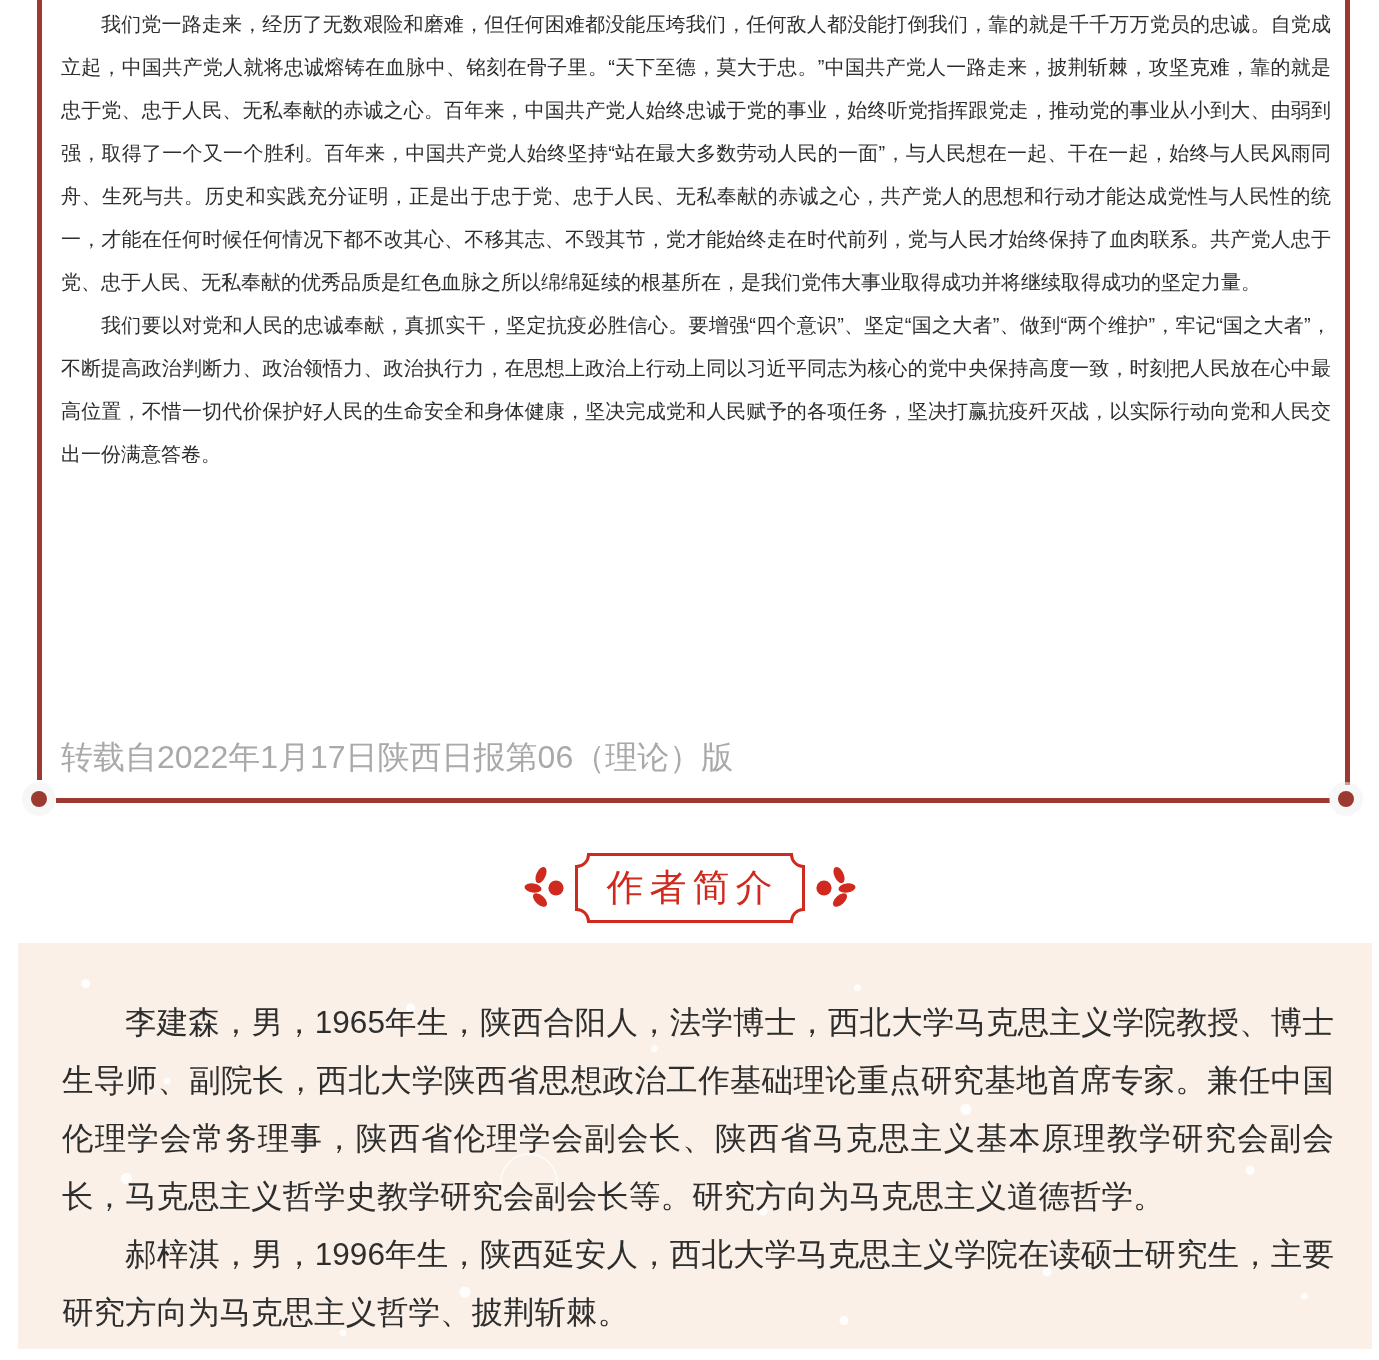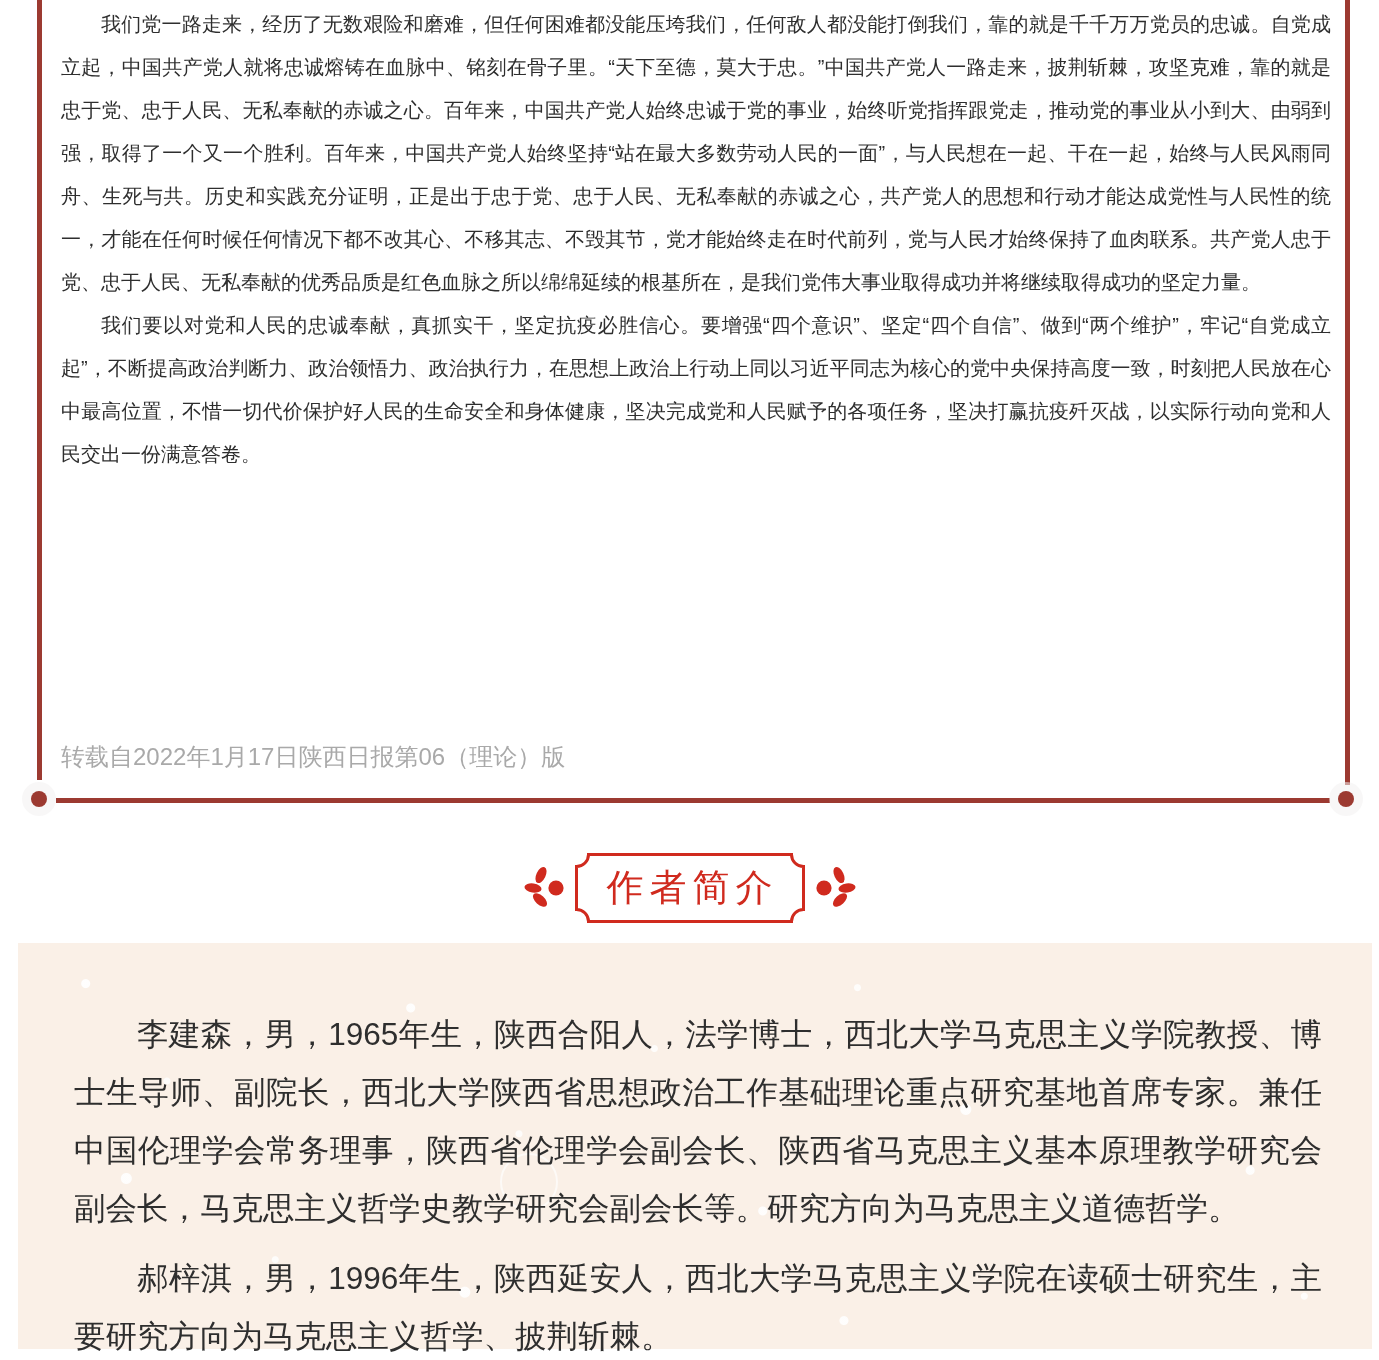--- a/index.html
+++ b/index.html
@@ -28,21 +28,21 @@
   .article-body {
     position:absolute; left:61px; top:3px; width:1270px;
     font-size:20px; line-height:43px; letter-spacing:0;
     color:var(--text-color,#2e2e2e);
     text-align:justify;
   }
   .article-body p { margin:0; text-indent:2em; }
 
   .citation {
     position:absolute; left:61px; top:737px; width:1270px;
-    font-size:24px; line-height:40px;
+    font-size:32px; line-height:40px;
     color:var(--citation-color,#a9a9a9);
   }
 
   
   .divider {
     position:absolute; top:853px; left:0; width:100%;
     display:flex; align-items:center; justify-content:center; gap:8px;
   }
   .badge {
     position:relative; width:230px; height:70px;
@@ -79,40 +79,40 @@
       radial-gradient(circle at 95% 87%, rgba(255,255,255,.85) 0 3px, transparent 4px),
       radial-gradient(circle at 24% 96%, rgba(255,255,255,.85) 0 3px, transparent 4px),
       radial-gradient(circle at 61% 93%, rgba(255,255,255,.9)  0 4px, transparent 5px);
   }
   .panel-ring {
     position:absolute; left:482px; top:210px; width:54px; height:54px;
     border:2px solid rgba(255,255,255,.65); border-radius:50%;
   }
   .panel-inner { position:relative; padding:50px 38px 0 44px; }
   .bio {
-    margin:12px; text-indent:2em;
+    margin:0; text-indent:2em;
     font-size:31.5px; line-height:58px;
     color:var(--text-color,#2e2e2e);
     text-align:justify;
   }
 </style>
 </head>
 <body>
 
 <div class="page">
 
   <div class="frame-line frame-left"></div>
   <div class="frame-line frame-right"></div>
   <div class="frame-line frame-bottom"></div>
   <div class="corner-dot dot-left"></div>
   <div class="corner-dot dot-right"></div>
 
   <div class="article-body">
     <p>我们党一路走来，经历了无数艰险和磨难，但任何困难都没能压垮我们，任何敌人都没能打倒我们，靠的就是千千万万党员的忠诚。自党成立起，中国共产党人就将忠诚熔铸在血脉中、铭刻在骨子里。“天下至德，莫大于忠。”中国共产党人一路走来，披荆斩棘，攻坚克难，靠的就是忠于党、忠于人民、无私奉献的赤诚之心。百年来，中国共产党人始终忠诚于党的事业，始终听党指挥跟党走，推动党的事业从小到大、由弱到强，取得了一个又一个胜利。百年来，中国共产党人始终坚持“站在最大多数劳动人民的一面”，与人民想在一起、干在一起，始终与人民风雨同舟、生死与共。历史和实践充分证明，正是出于忠于党、忠于人民、无私奉献的赤诚之心，共产党人的思想和行动才能达成党性与人民性的统一，才能在任何时候任何情况下都不改其心、不移其志、不毁其节，党才能始终走在时代前列，党与人民才始终保持了血肉联系。共产党人忠于党、忠于人民、无私奉献的优秀品质是红色血脉之所以绵绵延续的根基所在，是我们党伟大事业取得成功并将继续取得成功的坚定力量。</p>
-    <p>我们要以对党和人民的忠诚奉献，真抓实干，坚定抗疫必胜信心。要增强“四个意识”、坚定“四个自信”、做到“两个维护”，牢记“自党成立起”，不断提高政治判断力、政治领悟力、政治执行力，在思想上政治上行动上同以习近平同志为核心的党中央保持高度一致，时刻把人民放在心中最高位置，不惜一切代价保护好人民的生命安全和身体健康，坚决完成党和人民赋予的各项任务，坚决打赢抗疫歼灭战，以实际行动向党和人民交出一份满意答卷。</p>
+    <p>我们要以对党和人民的忠诚奉献，真抓实干，坚定抗疫必胜信心。要增强“四个意识”、坚定“国之大者”、做到“两个维护”，牢记“国之大者”，不断提高政治判断力、政治领悟力、政治执行力，在思想上政治上行动上同以习近平同志为核心的党中央保持高度一致，时刻把人民放在心中最高位置，不惜一切代价保护好人民的生命安全和身体健康，坚决完成党和人民赋予的各项任务，坚决打赢抗疫歼灭战，以实际行动向党和人民交出一份满意答卷。</p>
   </div>
 
   <div class="citation">转载自2022年1月17日陕西日报第06（理论）版</div>
 
   <div class="divider">
     <svg class="motif" viewBox="0 0 44 44">
       <g fill="#d02a1e">
         <ellipse cx="18" cy="9" rx="4.6" ry="8.6" transform="rotate(25 18 9)"></ellipse>
         <ellipse cx="10" cy="22" rx="8.6" ry="4.6" transform="rotate(8 10 22)"></ellipse>
         <ellipse cx="17" cy="34" rx="8.6" ry="4.6" transform="rotate(42 17 34)"></ellipse>

